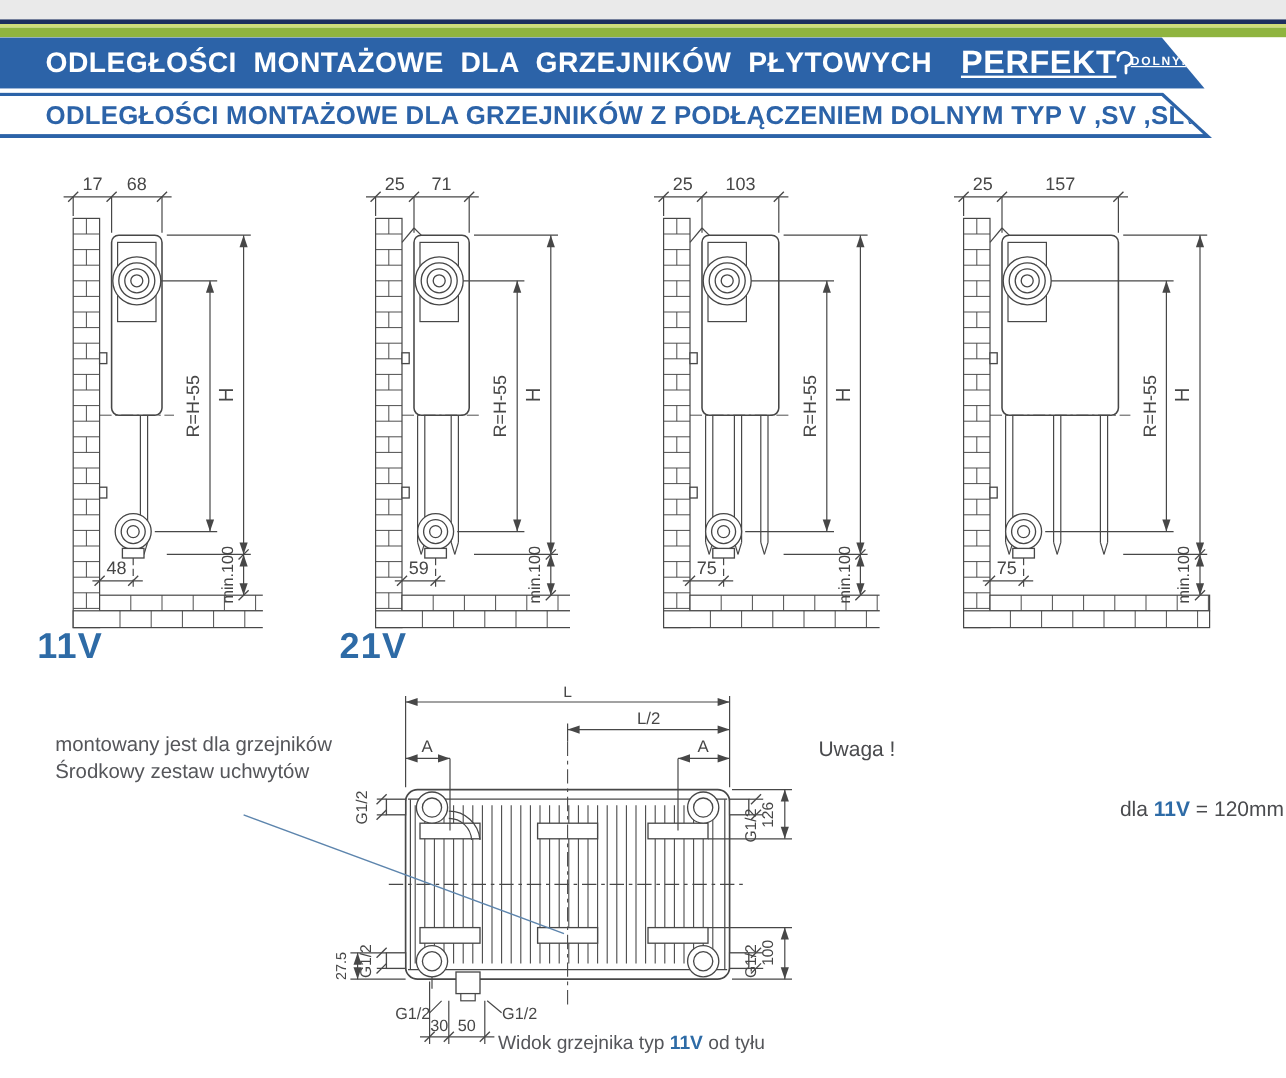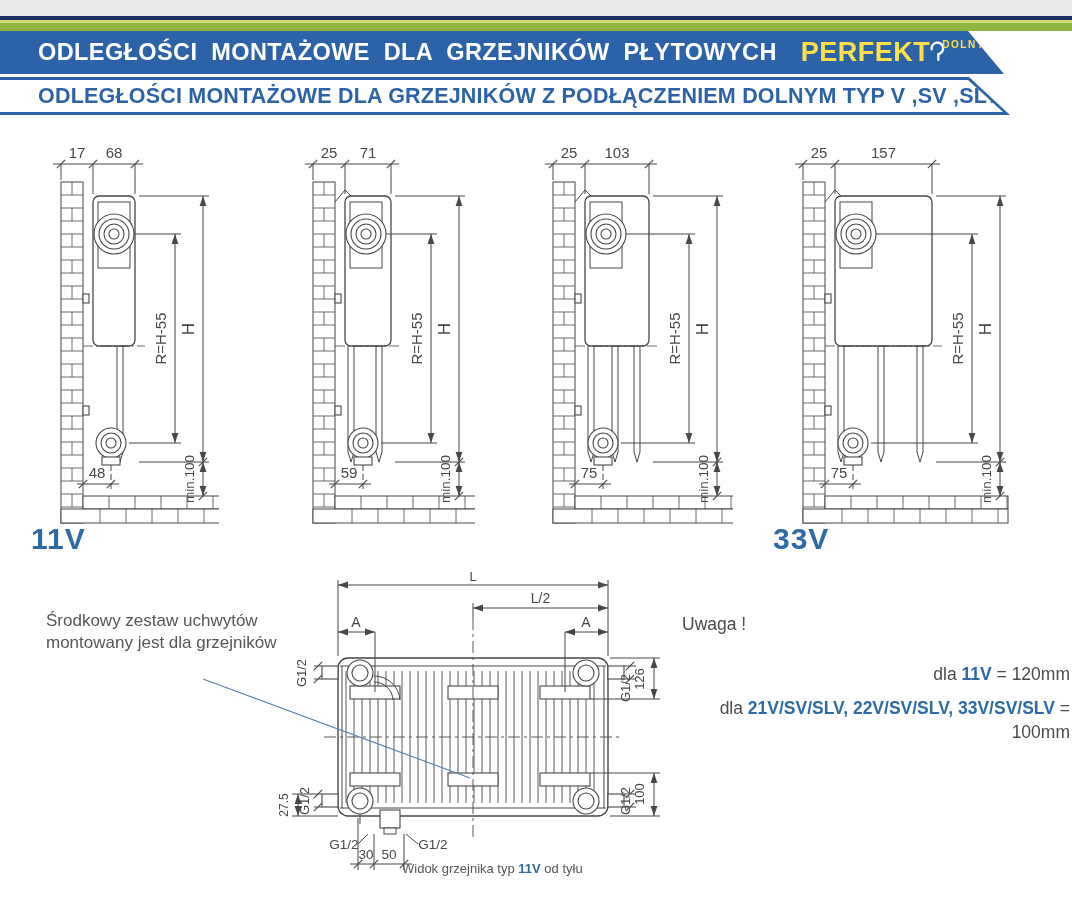--- a/index.html
+++ b/index.html
@@ -6,39 +6,39 @@
   .page{position:relative;width:1072px;height:898px;background:#ffffff;overflow:hidden;
         font-family:"Liberation Sans",sans-serif;margin:16px auto;}
   
   .bar-navy{height:4px;background:#1d2f5e;}
   .bar-green-light{height:3px;background:#cfdc7a;}
   .bar-green{height:8px;background:#8fb43f;}
   .banner1{position:relative;height:43px;background:#2c63a8;
            clip-path:polygon(0 0,968px 0,1004px 100%,0 100%);
            display:flex;align-items:center;padding-left:38px;box-sizing:border-box;}
   .banner1-text{color:#ffffff;font-size:23.5px;font-weight:700;letter-spacing:.4px;word-spacing:7px;}
-  .logo{display:flex;align-items:flex-start;margin-left:24px;color:#fde047;}
+  .logo{display:flex;align-items:center;margin-left:24px;color:#ffffff;text-decoration:underline;}
   .logo-main{font-size:27px;font-weight:800;letter-spacing:.5px;line-height:1;}
   .logo-swoosh{width:16px;height:24px;margin-left:-1px;margin-bottom:1px;}
   .logo-sub{font-size:10px;font-weight:600;letter-spacing:1.5px;margin-left:-3px;margin-bottom:3px;}
   .banner2{position:relative;height:38px;margin-top:3px;background:#2c63a8;
            clip-path:polygon(0 0,969px 0,1010px 100%,0 100%);}
   .banner2-inner{position:absolute;top:3px;bottom:3px;left:0;right:0;background:#ffffff;
            clip-path:polygon(0 0,968px 0,1003px 100%,0 100%);
            display:flex;align-items:center;padding-left:38px;box-sizing:border-box;}
   .banner2-text{color:#2c63a8;font-size:21.5px;font-weight:700;letter-spacing:.2px;}
   
   .diag{position:absolute;top:128px;text-align:left;}
   .diag svg{display:block;}
   .diag-label{margin-top:-4px;font-size:30px;font-weight:700;color:#2e6ba6;letter-spacing:1px;}
   #diag0{left:31px;} #diag1{left:283px;} #diag2{left:523px;} #diag3{left:773px;}
   
   .side-note{position:absolute;left:46px;top:594px;width:268px;font-size:17px;line-height:1.32;color:#55565a;}
   .rear{position:absolute;left:278px;top:556px;}
-  .caption{position:absolute;left:402px;top:845px;font-size:13px;color:#55565a;}
+  .caption{position:absolute;left:415px;top:845px;font-size:16px;color:#55565a;}
   .caption .blue, .notice .blue{color:#2e6ba6;font-weight:700;}
   .notice{position:absolute;left:682px;top:596px;width:388px;color:#4a4b4e;font-size:17.5px;line-height:1.38;}
   .notice-title{margin-bottom:26px;}
   .notice-line{margin-top:10px;text-align:right;}
   .leader-overlay{position:absolute;left:0;top:0;width:1072px;height:898px;pointer-events:none;}
 </style>
 </head>
 <body>
 
 <div class="page">
@@ -279,20 +279,21 @@
         <path d="M176 318 L179.4 328 L172.6 328 Z" fill="#474747"></path>
         <path d="M176 352 L172.6 342 L179.4 342 Z" fill="#474747"></path>
         <line x1="171.8" y1="322.2" x2="180.2" y2="313.8" stroke="#474747" stroke-width="1.1"></line>
         <line x1="171.8" y1="356.2" x2="180.2" y2="347.8" stroke="#474747" stroke-width="1.1"></line>
         <text x="167" y="335" font-size="13.5" text-anchor="middle" fill="#474747" font-family="Liberation Sans, sans-serif" transform="rotate(-90 167 335)">min.100</text>
         <line x1="46" y1="340" x2="88" y2="340" stroke="#474747" stroke-width="1"></line>
         <line x1="47.8" y1="344.2" x2="56.2" y2="335.8" stroke="#474747" stroke-width="1.1"></line>
         <line x1="75.8" y1="344.2" x2="84.2" y2="335.8" stroke="#474747" stroke-width="1.1"></line>
         <text x="66" y="334" font-size="15" text-anchor="middle" fill="#474747" font-family="Liberation Sans, sans-serif">59</text>
       </svg>
+    <div class="diag-label">21V</div>
   </div>
   <div class="diag" id="diag2">
     <svg id="svg2" viewBox="0 0 210 382" width="210" height="382">
         <rect x="30" y="38" width="22" height="341" rx="0" fill="#fff" stroke="#474747" stroke-width="1"></rect>
         <line x1="30" y1="51" x2="52" y2="51" stroke="#474747" stroke-width="0.8"></line>
         <line x1="30" y1="64" x2="52" y2="64" stroke="#474747" stroke-width="0.8"></line>
         <line x1="30" y1="77" x2="52" y2="77" stroke="#474747" stroke-width="0.8"></line>
         <line x1="30" y1="90" x2="52" y2="90" stroke="#474747" stroke-width="0.8"></line>
         <line x1="30" y1="103" x2="52" y2="103" stroke="#474747" stroke-width="0.8"></line>
         <line x1="30" y1="116" x2="52" y2="116" stroke="#474747" stroke-width="0.8"></line>
@@ -517,26 +518,25 @@
         <path d="M227 318 L230.4 328 L223.6 328 Z" fill="#474747"></path>
         <path d="M227 352 L223.6 342 L230.4 342 Z" fill="#474747"></path>
         <line x1="222.8" y1="322.2" x2="231.2" y2="313.8" stroke="#474747" stroke-width="1.1"></line>
         <line x1="222.8" y1="356.2" x2="231.2" y2="347.8" stroke="#474747" stroke-width="1.1"></line>
         <text x="218" y="335" font-size="13.5" text-anchor="middle" fill="#474747" font-family="Liberation Sans, sans-serif" transform="rotate(-90 218 335)">min.100</text>
         <line x1="46" y1="340" x2="88" y2="340" stroke="#474747" stroke-width="1"></line>
         <line x1="47.8" y1="344.2" x2="56.2" y2="335.8" stroke="#474747" stroke-width="1.1"></line>
         <line x1="75.8" y1="344.2" x2="84.2" y2="335.8" stroke="#474747" stroke-width="1.1"></line>
         <text x="66" y="334" font-size="15" text-anchor="middle" fill="#474747" font-family="Liberation Sans, sans-serif">75</text>
       </svg>
-    <div class="diag-label">33V</div>
   </div>
 
   <div class="side-note">
+    <div>montowany jest dla grzejników</div>
     <div>Środkowy zestaw uchwytów</div>
-    <div>montowany jest dla grzejników</div>
   </div>
 
   <div class="rear">
     <svg id="rearSvg" viewBox="0 0 395 302" width="395" height="302">
         <line x1="68" y1="99" x2="68" y2="231" stroke="#474747" stroke-width="0.9"></line>
         <line x1="76" y1="99" x2="76" y2="231" stroke="#474747" stroke-width="0.9"></line>
         <line x1="84" y1="99" x2="84" y2="231" stroke="#474747" stroke-width="0.9"></line>
         <line x1="92" y1="99" x2="92" y2="231" stroke="#474747" stroke-width="0.9"></line>
         <line x1="100" y1="99" x2="100" y2="231" stroke="#474747" stroke-width="0.9"></line>
         <line x1="108" y1="99" x2="108" y2="231" stroke="#474747" stroke-width="0.9"></line>
@@ -672,21 +672,18 @@
 
   <div class="caption">
     <span>Widok grzejnika typ </span><span class="blue">11V</span><span> od tyłu</span>
   </div>
 
   <div class="notice">
     <div class="notice-title">Uwaga !</div>
     <div class="notice-line">
       <span>dla </span><span class="blue">11V</span><span> = 120mm</span>
     </div>
-    <div class="notice-line">
-      <span>dla </span><span class="blue">21V/SV/SLV, 22V/SV/SLV, 33V/SV/SLV</span><span> = 100mm</span>
-    </div>
   </div>
 
   <svg class="leader-overlay" id="leaderSvg" viewBox="0 0 1072 898">
       <line x1="203" y1="663" x2="470" y2="762" stroke="#5d85ad" stroke-width="1.2"></line>
     </svg>
 </div>
 
 </body></html>

